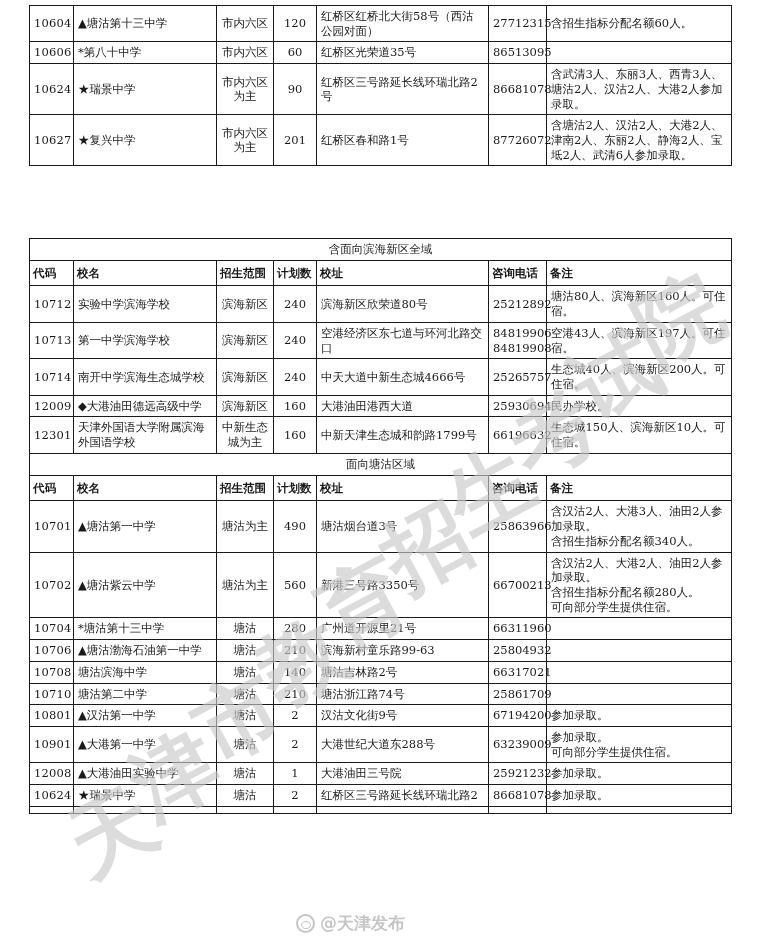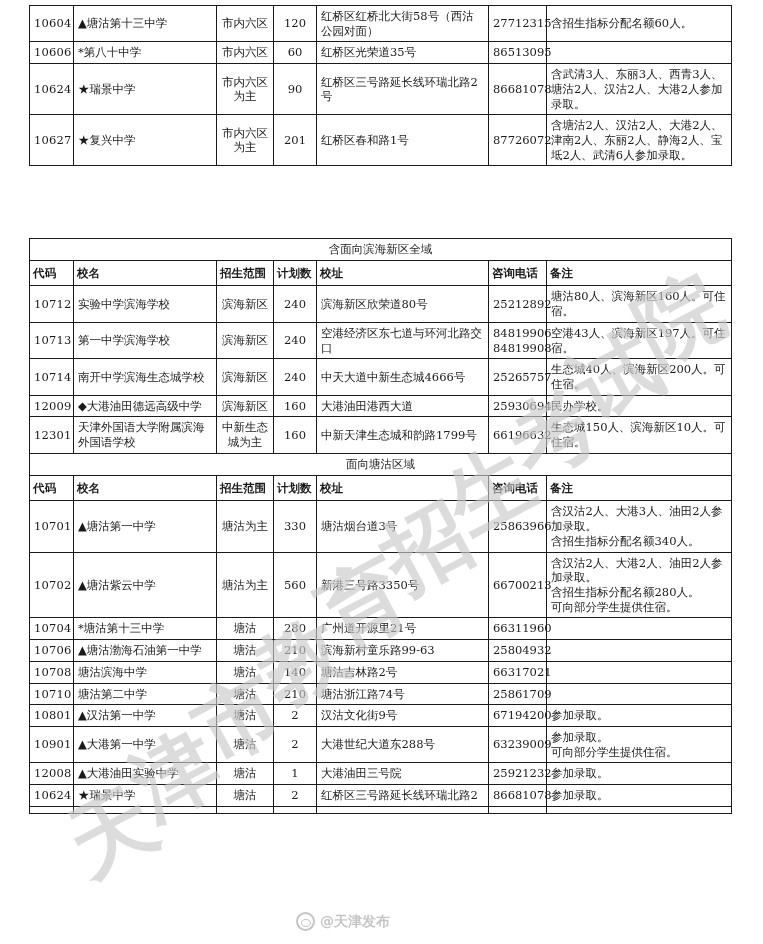--- a/index.html
+++ b/index.html
@@ -82,21 +82,21 @@
 
   
   #handle-watermark {
     position: absolute;
     z-index: 6;
     display: flex;
     align-items: center;
     gap: 5px;
     pointer-events: none;
     color: rgba(150,150,150,0.55);
-    font-size: 14px;
+    font-size: 17px;
     font-weight: bold;
     font-family: "DejaVu Sans", "Liberation Sans", sans-serif;
     text-shadow: 0 0 2px rgba(255,255,255,0.8);
   }
   #handle-watermark .wb-logo {
     width: 19px; height: 19px;
     border-radius: 50%;
     border: 2px solid rgba(150,150,150,0.55);
     display: inline-block;
     position: relative;
@@ -259,21 +259,21 @@
             <td class="c-range">招生范围</td>
             <td class="c-plan">计划数</td>
             <td class="c-addr">校址</td>
             <td class="c-tel">咨询电话</td>
             <td class="c-note">备注</td>
           </tr>
           <tr>
             <td class="c-code">10701</td>
             <td class="c-name">▲塘沽第一中学</td>
             <td class="c-range">塘沽为主</td>
-            <td class="c-plan">330</td>
+            <td class="c-plan">490</td>
             <td class="c-addr">塘沽烟台道3号</td>
             <td class="c-tel">25863966</td>
             <td class="c-note">含汉沽2人、大港3人、油田2人参加录取。<br>含招生指标分配名额340人。</td>
           </tr>
           <tr>
             <td class="c-code">10702</td>
             <td class="c-name">▲塘沽紫云中学</td>
             <td class="c-range">塘沽为主</td>
             <td class="c-plan">560</td>
             <td class="c-addr">新港三号路3350号</td>

